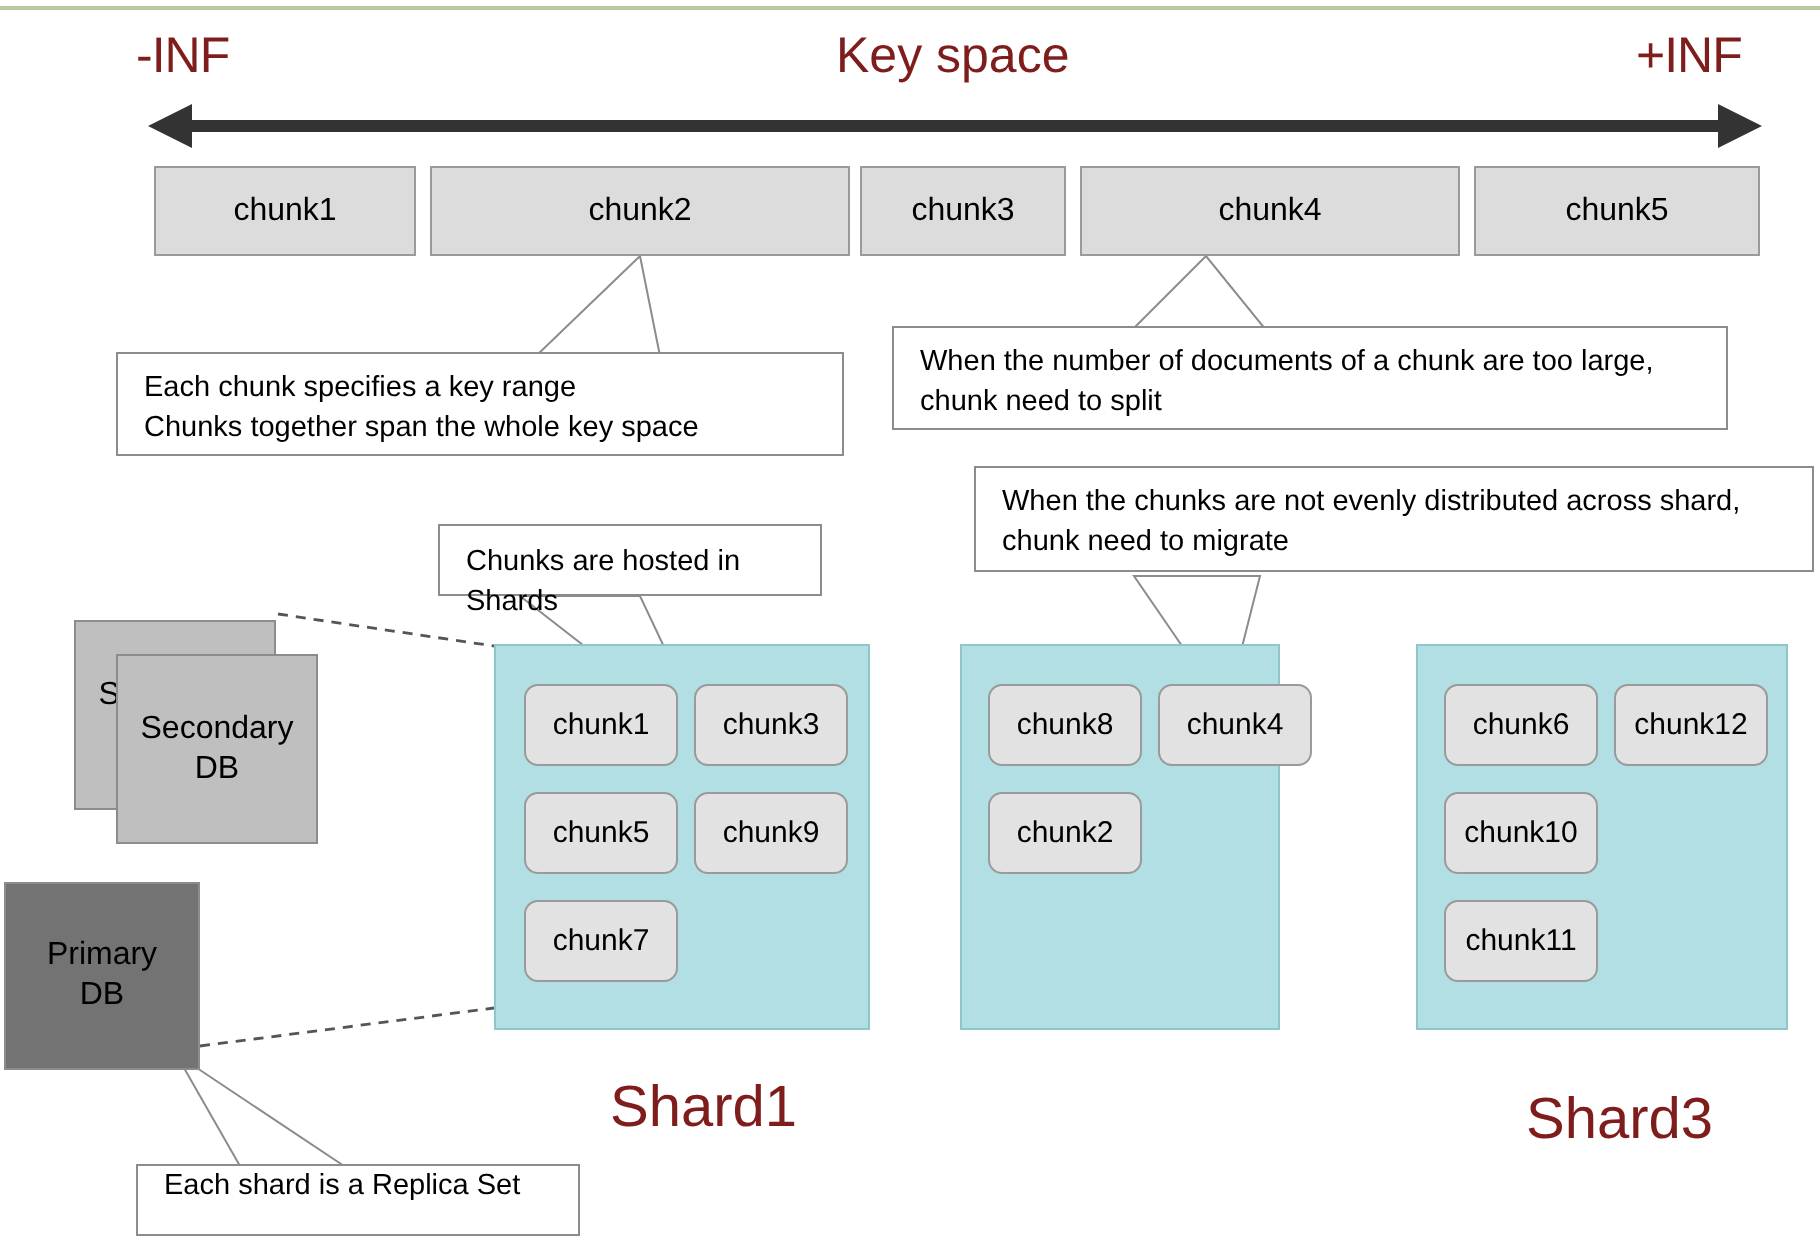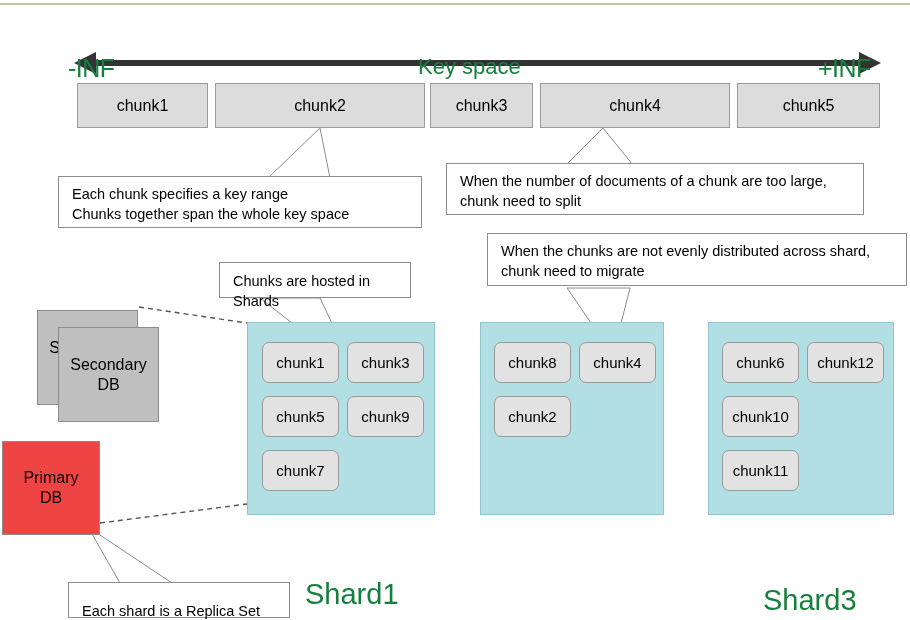--- a/index.html
+++ b/index.html
@@ -15,23 +15,23 @@
   
   .top-rule{
     position:absolute;left:0;top:3px;width:910px;height:2px;
     background:#b8c9a0;
   }
 
   
   #vector{position:absolute;left:0;top:0;width:910px;height:620px;pointer-events:none;}
 
   
-  .lbl{position:absolute;color:#15803d;white-space:nowrap;margin-top:40px;}
+  .lbl{position:absolute;color:#7f1d1d;white-space:nowrap;}
   .inf{font-size:25px;letter-spacing:-0.5px;}
-  .keyspace{font-size:22px;}
+  .keyspace{font-size:25px;}
   .shard-lbl{font-size:29px;}
 
   
   .kchunk{
     position:absolute;
     background:#dcdcdc;
     border:1px solid #9a9a9a;
     box-sizing:border-box;
     display:flex;align-items:center;justify-content:center;
     font-size:16px;color:#000;
@@ -65,21 +65,21 @@
   }
 
   
   .dbbox{
     position:absolute;
     box-sizing:border-box;
     display:flex;flex-direction:column;align-items:center;justify-content:center;
     font-size:16px;line-height:20px;color:#000;text-align:center;
   }
   .dbbox.secondary{background:#bfbfbf;border:1px solid #8c8c8c;}
-  .dbbox.primary{background:#ef4444;border:1px solid #8c8c8c;}
+  .dbbox.primary{background:#737373;border:1px solid #8c8c8c;}
   .db-line{display:block;}
 </style>
 </head>
 <body>
 
 <div id="stage">
 
   <div class="top-rule"></div>
 
   <svg id="vector" viewBox="0 0 910 620">
@@ -137,21 +137,21 @@
 
   <div class="callout" style="left:487px;top:233px;width:420px;height:53px;">
     <div>When the chunks  are not evenly distributed across shard,</div>
     <div>chunk  need to migrate</div>
   </div>
 
   <div class="callout" style="left:219px;top:262px;width:192px;height:36px;padding-top:8px;">
     <div>Chunks  are hosted in Shards</div>
   </div>
 
-  <div class="callout" style="left:68px;top:582px;width:222px;height:36px;padding-top:18px;">
+  <div class="callout" style="left:68px;top:582px;width:222px;height:36px;padding-top:0;">
     <div>Each shard is a Replica Set</div>
   </div>
 
   <div class="dbbox secondary" style="left:37px;top:310px;width:101px;height:95px;">
     <span class="db-line">Secondary</span>
     <span class="db-line">DB</span>
   </div>
   <div class="dbbox secondary" style="left:58px;top:327px;width:101px;height:95px;">
     <span class="db-line">Secondary</span>
     <span class="db-line">DB</span>
@@ -163,21 +163,21 @@
 
   <div class="shard" style="left:247px;top:322px;width:188px;height:193px;">
     <div class="chunk" style="left:14px;top:19px;width:77px;height:41px;">chunk1</div>
     <div class="chunk" style="left:99px;top:19px;width:77px;height:41px;">chunk3</div>
     <div class="chunk" style="left:14px;top:73px;width:77px;height:41px;">chunk5</div>
     <div class="chunk" style="left:99px;top:73px;width:77px;height:41px;">chunk9</div>
     <div class="chunk" style="left:14px;top:127px;width:77px;height:41px;text-align:right;">chunk7</div>
   </div>
   <div class="lbl shard-lbl" style="left:305px;top:538px;">Shard1</div>
 
-  <div class="shard" style="left:480px;top:322px;width:184px;height:193px;text-decoration:underline;">
+  <div class="shard" style="left:480px;top:322px;width:160px;height:193px;text-decoration:underline;">
     <div class="chunk" style="left:13px;top:19px;width:77px;height:41px;">chunk8</div>
     <div class="chunk" style="left:98px;top:19px;width:77px;height:41px;">chunk4</div>
     <div class="chunk" style="left:13px;top:73px;width:77px;height:41px;">chunk2</div>
   </div>
 
   <div class="shard" style="left:708px;top:322px;width:186px;height:193px;padding-left:32px;">
     <div class="chunk" style="left:13px;top:19px;width:77px;height:41px;">chunk6</div>
     <div class="chunk" style="left:98px;top:19px;width:77px;height:41px;">chunk12</div>
     <div class="chunk" style="left:13px;top:73px;width:77px;height:41px;">chunk10</div>
     <div class="chunk" style="left:13px;top:127px;width:77px;height:41px;">chunk11</div>

